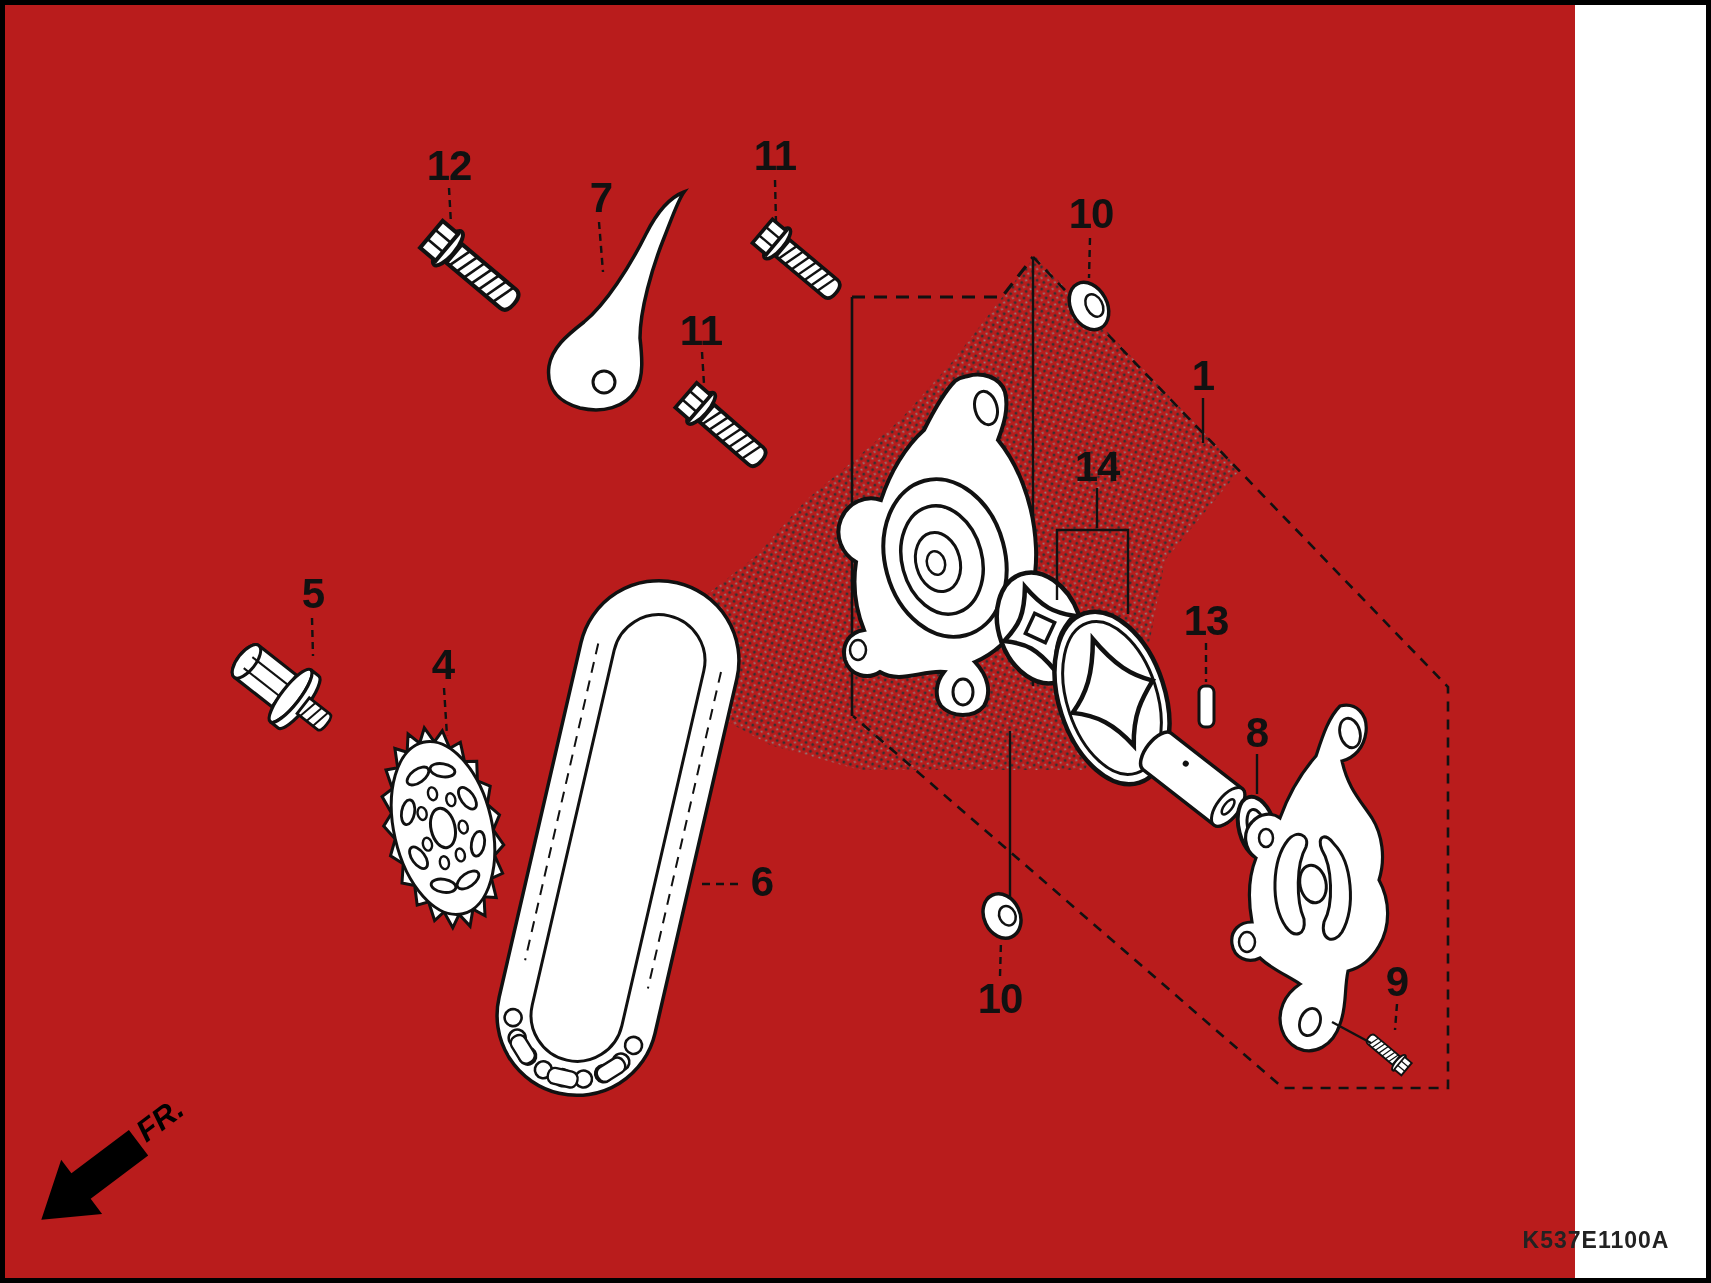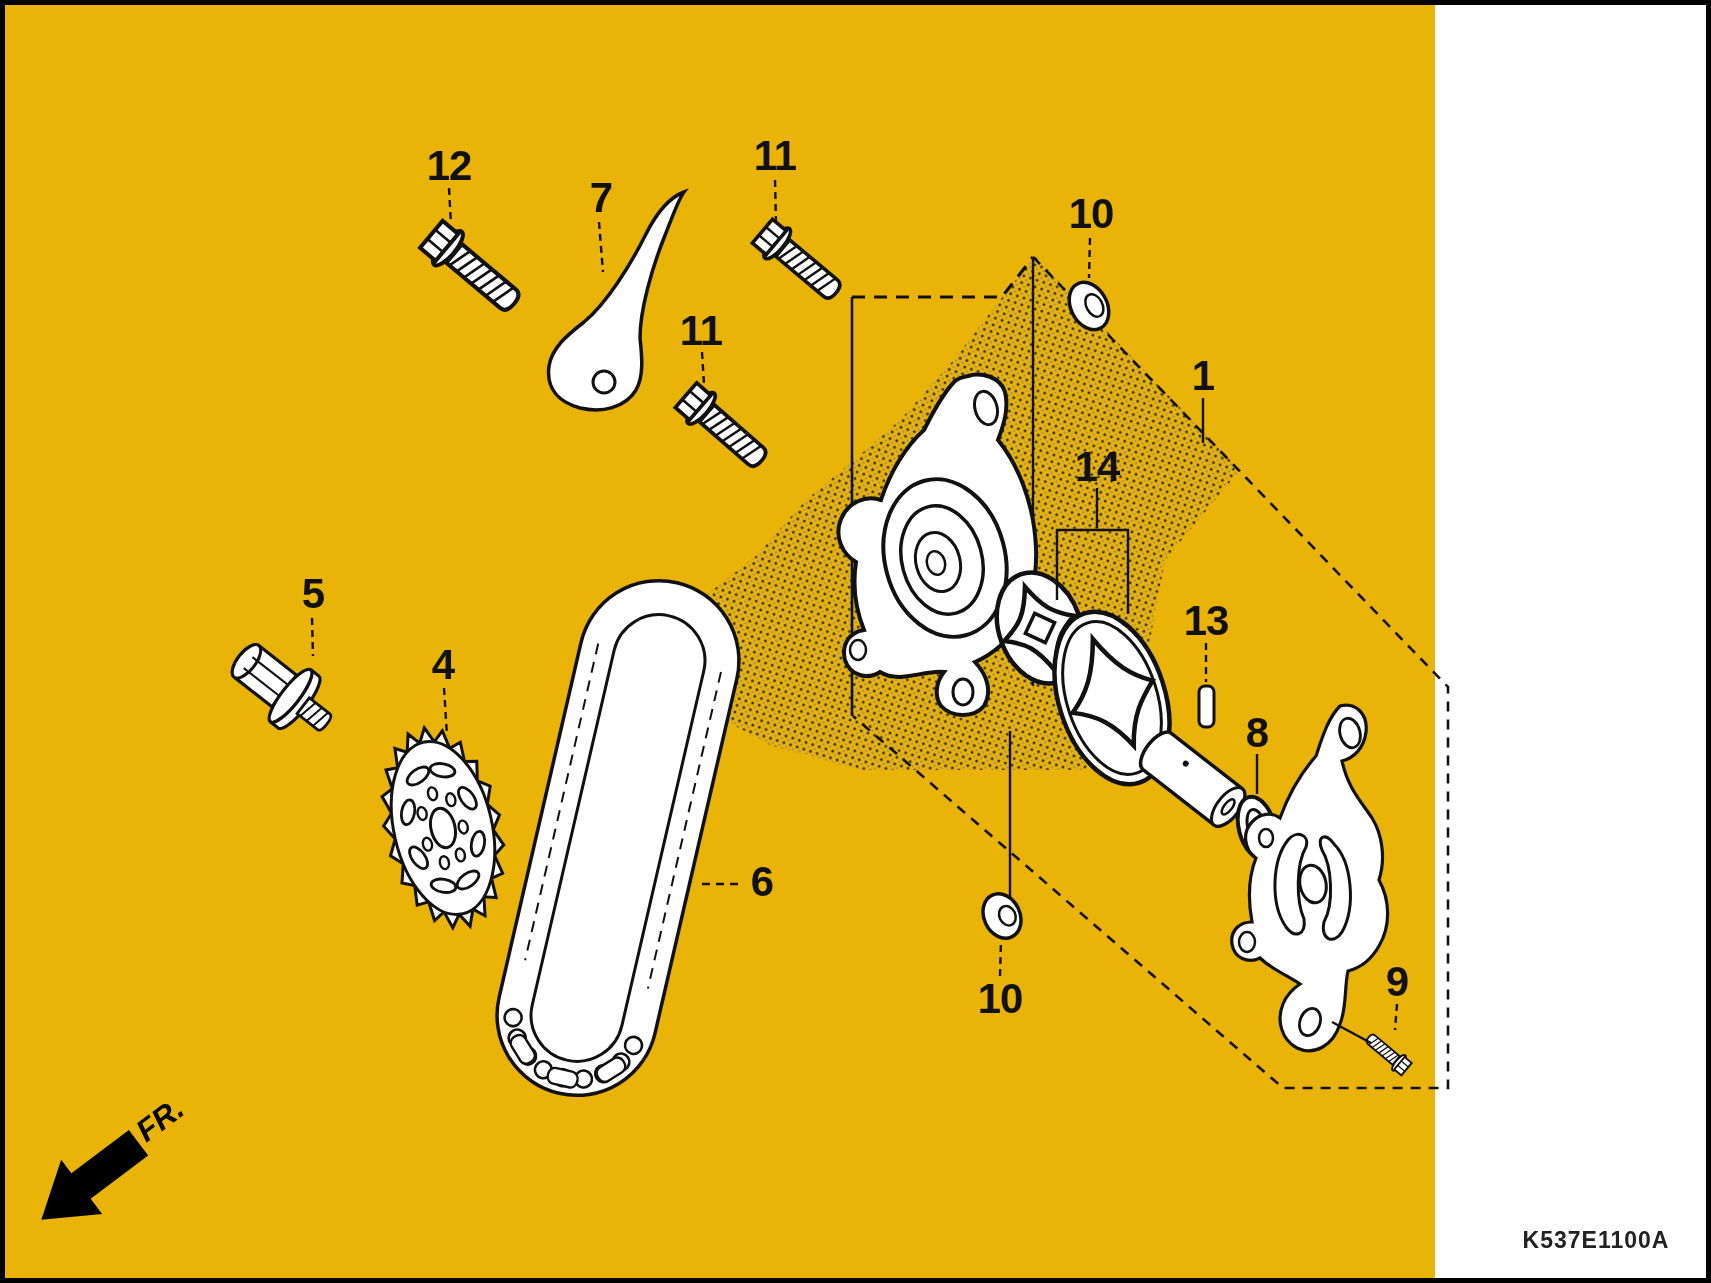--- a/index.html
+++ b/index.html
@@ -1,16 +1,16 @@
 <!DOCTYPE html>
 <html><head>
 <meta charset="utf-8">
 <style>
   html,body{margin:0;padding:0;background:#fff;}
-  .stage{width:1435px;height:1283px;position:relative;background:#eab308;text-decoration:underline;}
+  .stage{width:1575px;height:1283px;position:relative;background:#b91c1c;text-decoration:underline;}
   svg{display:block;font-family:"Liberation Sans", sans-serif;}
   .callout{font-family:"Liberation Sans", sans-serif;font-weight:700;font-size:42px;fill:#111;letter-spacing:-1px;}
   .code{font-family:"Liberation Sans", sans-serif;font-weight:700;font-size:23px;fill:#222;letter-spacing:1px;}
   .frtext{font-family:"Liberation Sans", sans-serif;font-weight:700;font-style:italic;font-size:31px;fill:#000;}
   .ln{stroke:#111;fill:none;}
   .part{stroke:#111;fill:#fff;}
   .bold{stroke-width:4.5;}
 </style>
 </head>
 <body>

